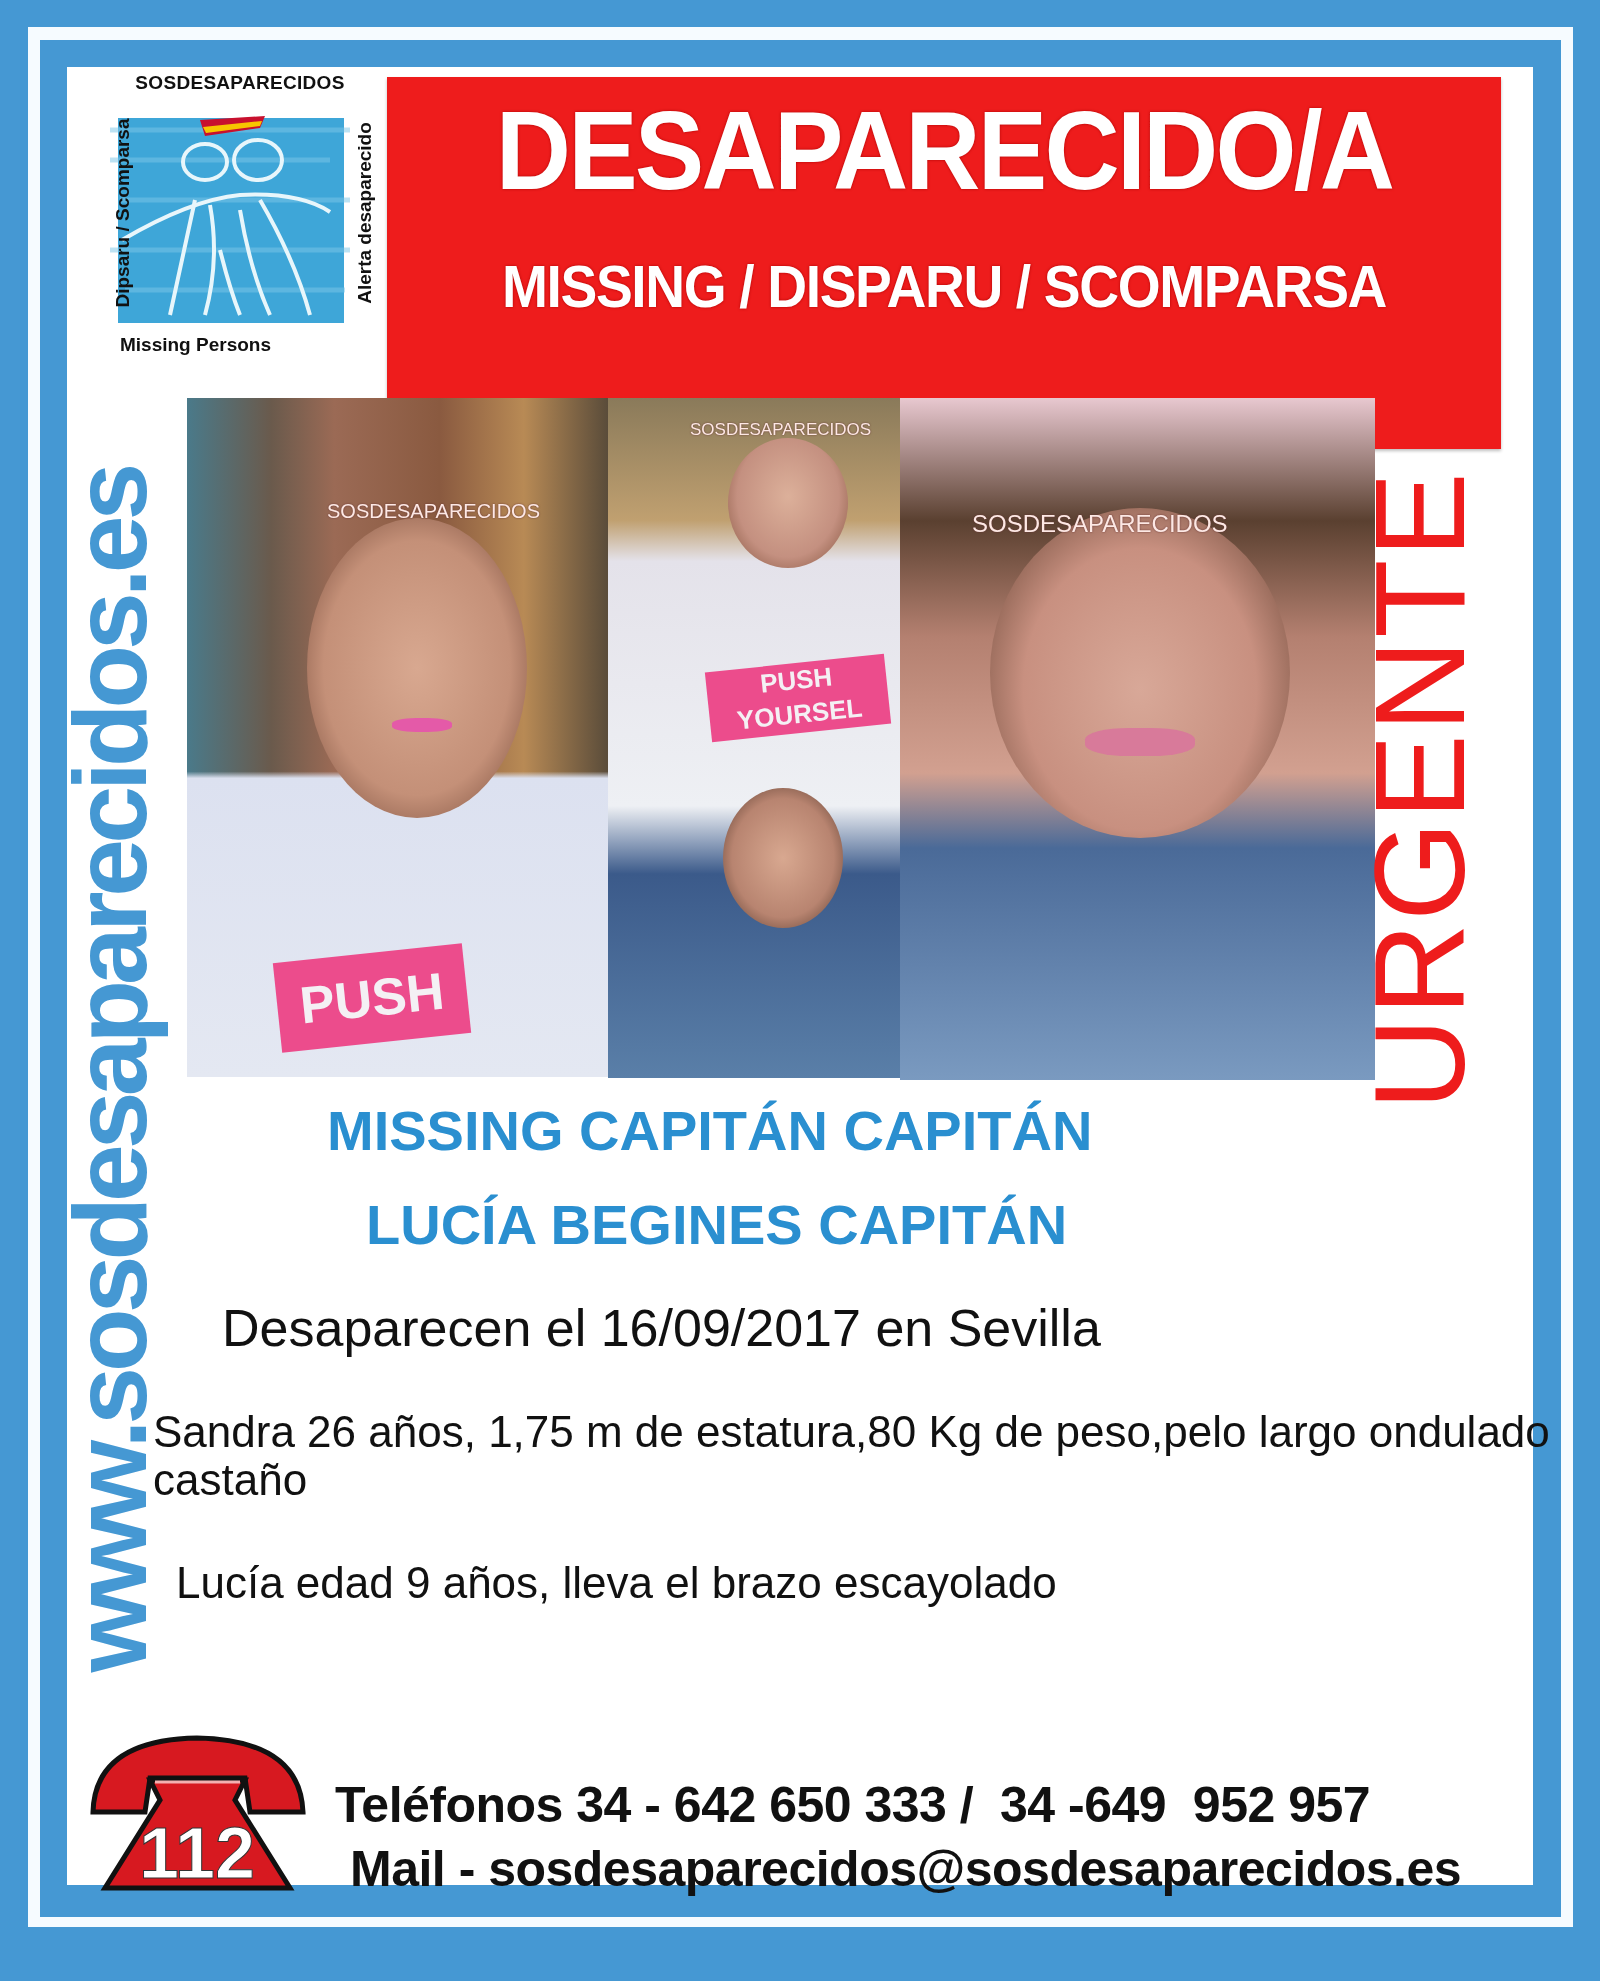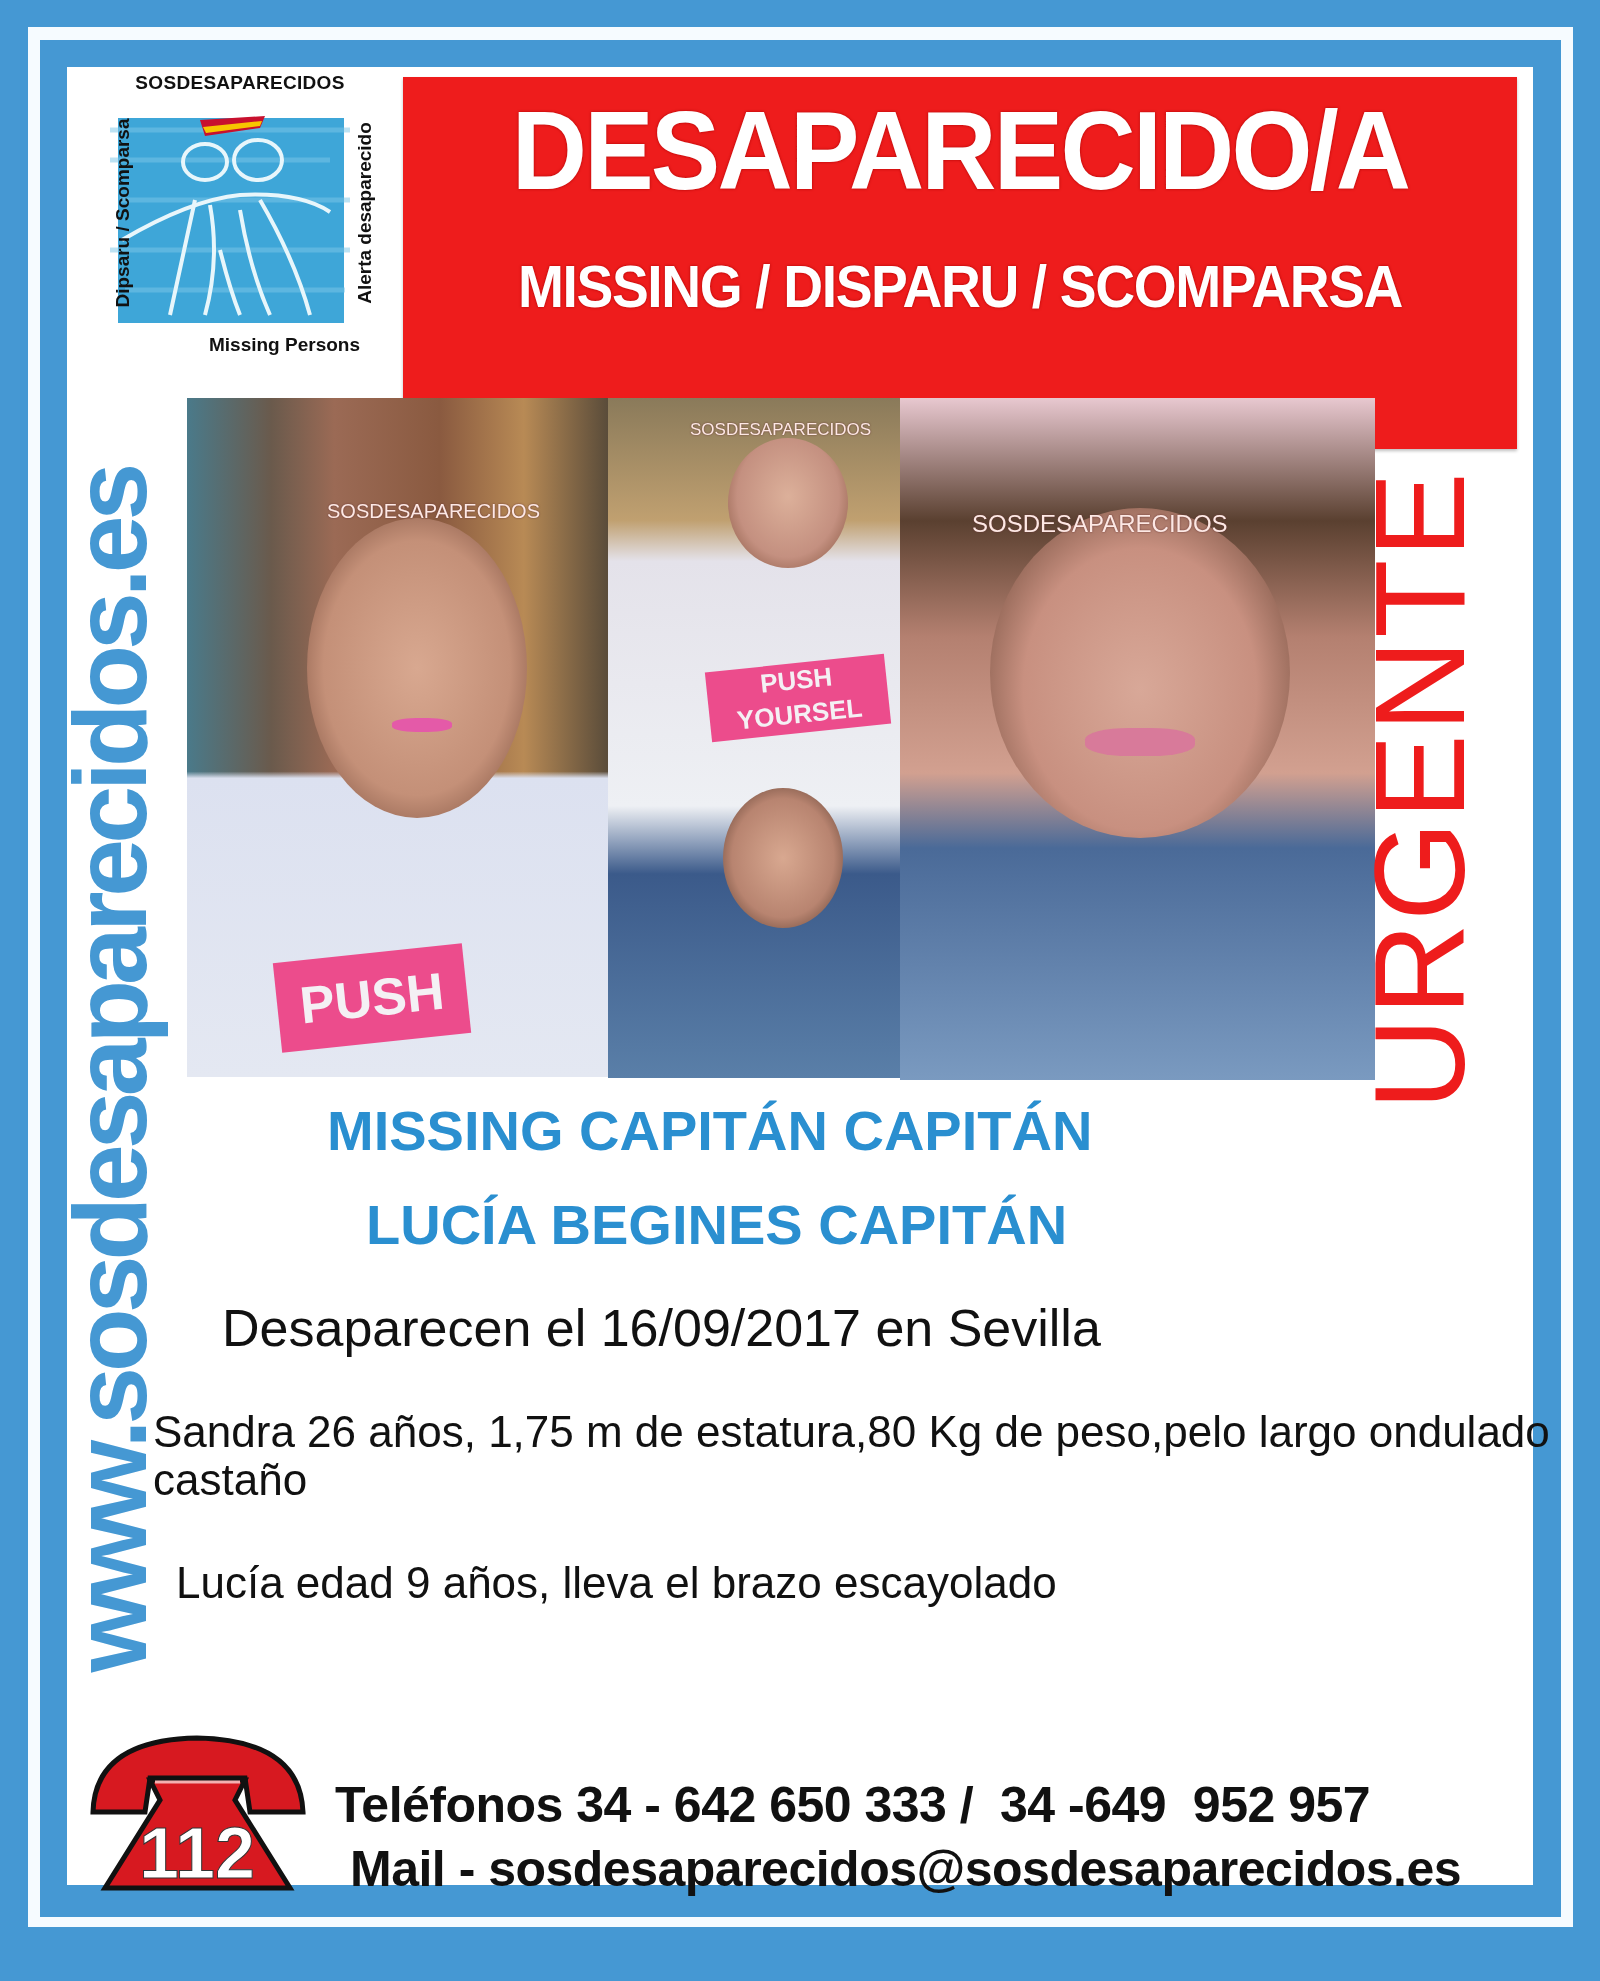--- a/index.html
+++ b/index.html
@@ -5,27 +5,27 @@
   html, body { margin:0; padding:0; }
   body { width:1600px; height:1981px; position:relative; background:#4598d3; overflow:hidden; font-family:"Liberation Sans", sans-serif; }
   .abs { position:absolute; }
   .stripe-white { left:28px; top:27px; width:1545px; height:1900px; background:#f6fbff; }
   .stripe-blue { left:40px; top:40px; width:1521px; height:1877px; background:#4598d3; }
   .content { left:67px; top:67px; width:1466px; height:1818px; background:#ffffff; }
 
   
   .logo { left:80px; top:72px; width:300px; height:295px; }
   .logo-top { left:40px; top:0; width:240px; text-align:center; font-weight:bold; font-size:19px; color:#111; letter-spacing:0.3px; }
-  .logo-bottom { left:40px; top:262px; width:240px; text-align:right; font-weight:bold; font-size:19px; color:#111; }
+  .logo-bottom { left:40px; top:262px; width:240px; text-align:left; font-weight:bold; font-size:19px; color:#111; }
   .logo-left { left:-82px; top:130px; width:250px; transform:rotate(-90deg); font-weight:bold; font-size:19px; color:#111; text-align:center; }
   .logo-right { left:160px; top:130px; width:250px; transform:rotate(-90deg); font-weight:bold; font-size:19px; color:#111; text-align:center; }
   .logo-art { left:30px; top:28px; width:240px; height:230px; }
 
   
-  .header { left:387px; top:77px; width:1114px; height:372px; background:#ee1c1c; box-shadow:0 2px 3px rgba(0,0,0,0.25);margin-left:16px; }
+  .header { left:387px; top:77px; width:1114px; height:372px; background:#ee1c1c; box-shadow:0 2px 3px rgba(0,0,0,0.25); }
   .header-title { left:0; top:18px; width:100%; text-align:center; color:#fff; font-weight:bold; font-size:112px; letter-spacing:-3px; transform:scaleX(0.93); text-shadow:0 0 3px #a00; line-height:1; }
   .header-sub { left:0; top:180px; width:100%; text-align:center; color:#fff; font-weight:bold; font-size:60px; letter-spacing:-1.5px; transform:scaleX(0.92); text-shadow:0 0 3px #a00; line-height:1; }
 
   
   .vert-url { left:-510px; top:1010px; width:1240px; height:120px; transform:rotate(-90deg); color:#4598d3; font-weight:bold; font-size:104px; letter-spacing:-5px; text-align:center; line-height:120px; }
 
   
   .urgente { left:1100px; top:720px; width:640px; height:140px; transform:rotate(-90deg); color:#ee1c1c; font-size:128px; font-weight:normal; text-align:center; line-height:140px; letter-spacing:2px; }
 
   

